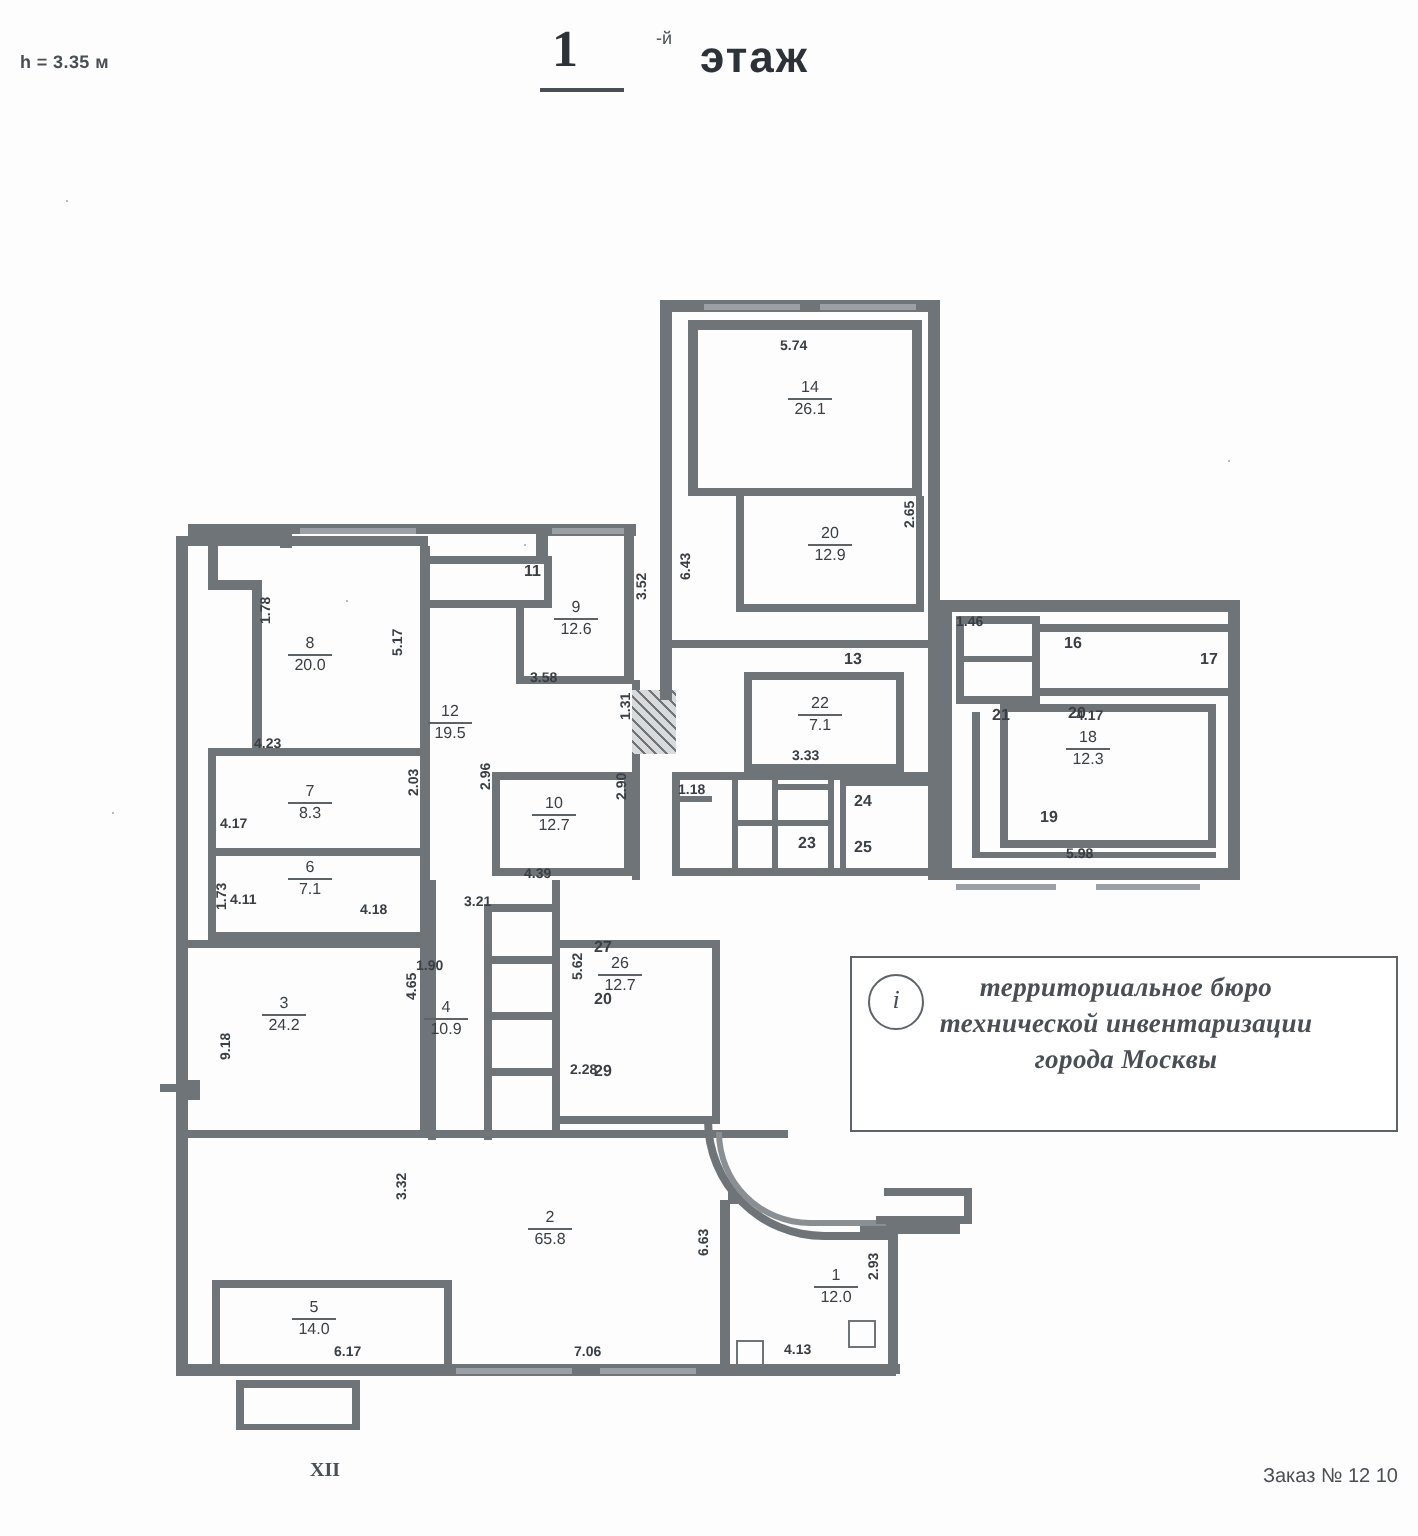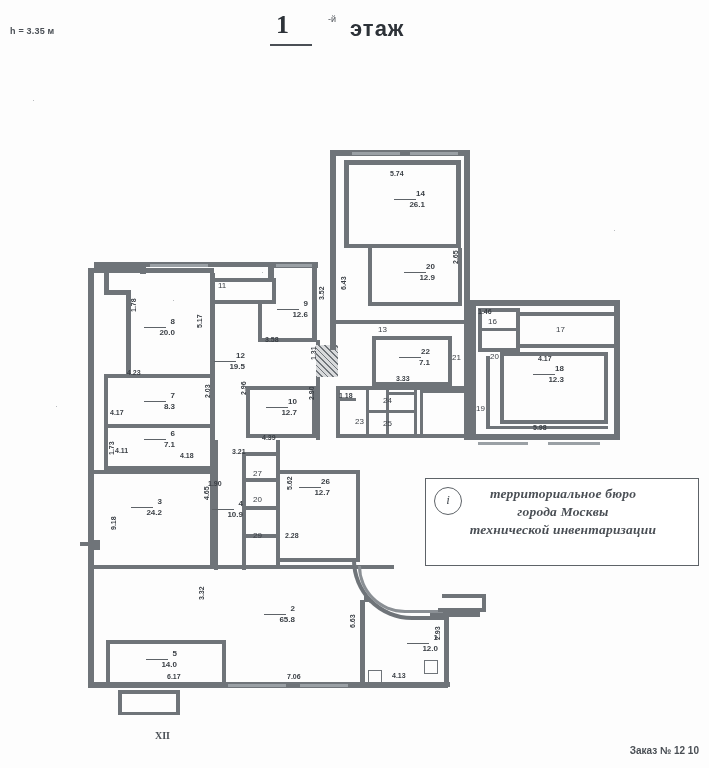--- a/index.html
+++ b/index.html
@@ -31,28 +31,28 @@
   }
 
   
   .wall{position:absolute;background:#6f7479;}
   .wall.hatch{
     background:
       repeating-linear-gradient(45deg,#6f7479 0 1px,transparent 1px 4px),
       #d8dadc;
   }
   .room-lbl{
-    position:absolute;text-align:right;line-height:1.05;
-    font-size:7.5px;font-weight:bold;color:#3a3f45;white-space:nowrap;
+    position:absolute;text-align:center;line-height:1.05;
+    font-size:7.5px;font-weight:normal;color:#3a3f45;white-space:nowrap;
   }
   .room-lbl .n{display:block;font-size:8px;}
   .room-lbl .bar{display:block;height:1px;background:#5e6368;margin:1px auto;width:22px;}
   .room-lbl .a{display:block;font-size:8px;}
   .room-num{
-    position:absolute;font-size:8px;font-weight:normal;color:#3a3f45;white-space:nowrap;
+    position:absolute;font-size:8px;font-weight:bold;color:#3a3f45;white-space:nowrap;margin-left:44px;
   }
   .dim{
     position:absolute;font-size:7px;font-weight:bold;color:#3a3f45;white-space:nowrap;
   }
   .dim.v{transform-origin:left top;transform:rotate(-90deg);}
 
   
   .stamp{
     position:absolute;left:425px;top:478px;width:272px;height:86px;
     border:1.4px solid #5e6368;background:rgba(255,255,255,.9);
@@ -66,22 +66,22 @@
     font-family:"Liberation Serif", serif;font-style:italic;font-size:13px;color:#4a4f55;
   }
   .stamp-text{
     position:absolute;left:10px;right:8px;top:6px;text-align:center;
     font-family:"Liberation Serif", serif;font-style:italic;font-weight:bold;
     font-size:13.5px;line-height:1.32;color:#4a4f55;letter-spacing:.2px;
   }
   .stamp-text div{white-space:nowrap;}
 
   .order{
-    position:absolute;right:10px;bottom:12px;
-    font-size:10px;color:#4a4f55;font-weight:bold;white-space:nowrap;margin-top:12px;
+    position:absolute;right:10px;bottom:24px;
+    font-size:10px;color:#4a4f55;font-weight:normal;white-space:nowrap;margin-top:12px;
   }
   .balc-mark{
     position:absolute;font-family:"Liberation Serif", serif;font-size:10px;
     font-weight:bold;color:#4a4f55;
   }
   .speck{position:absolute;width:1px;height:1px;background:#b9bcbf;}
 </style>
 </head>
 <body>
 
@@ -379,22 +379,22 @@
   <div class="dim" style="left:392px;top:672px;">4.13</div>
 
   <div class="balc-mark" style="left:155px;top:730px;">XII</div>
 
   <div class="stamp">
     <div class="stamp-circle">
       <span>i</span>
     </div>
     <div class="stamp-text">
       <div>территориальное бюро</div>
+      <div>технической инвентаризации</div>
       <div>города Москвы</div>
-      <div>технической инвентаризации</div>
     </div>
   </div>
 
   <div class="order">Заказ № 12 10</div>
 
   <div class="speck" style="left:33px;top:100px;"></div>
   <div class="speck" style="left:56px;top:406px;"></div>
   <div class="speck" style="left:173px;top:300px;"></div>
   <div class="speck" style="left:262px;top:272px;"></div>
   <div class="speck" style="left:614px;top:230px;"></div>

